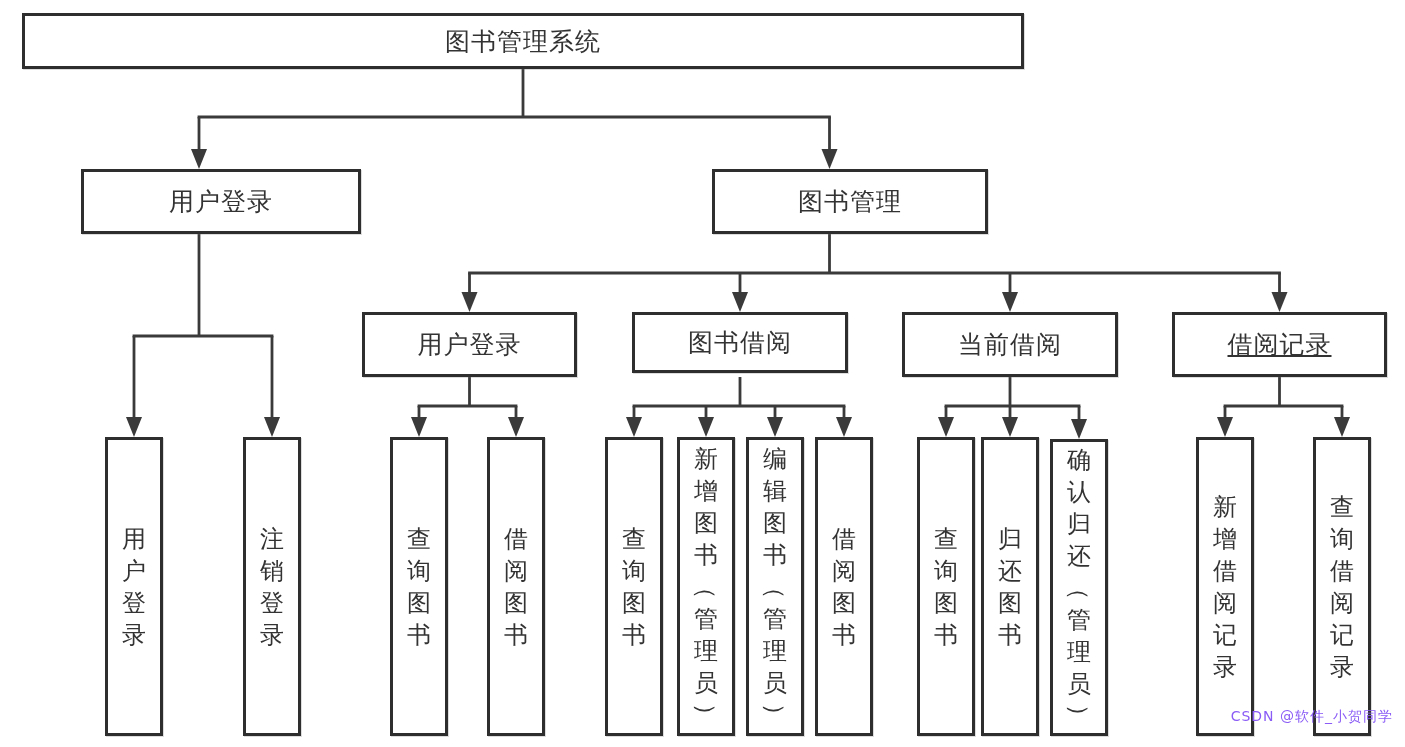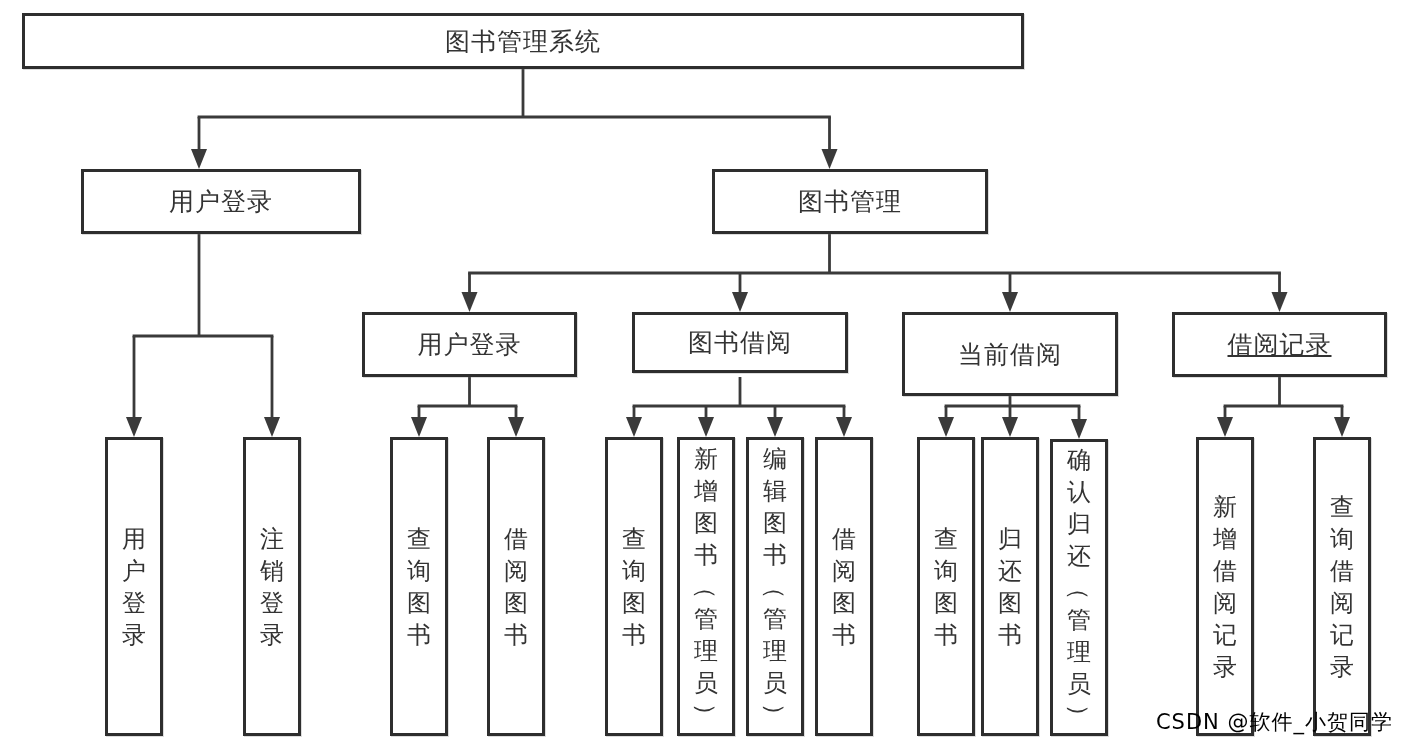--- a/index.html
+++ b/index.html
@@ -37,23 +37,23 @@
   .vtext span {
     font-size: 24px;
     line-height: 32px;
     display: block;
   }
   .vtext span.paren { transform: rotate(90deg); }
   .watermark {
     position: absolute;
     right: 12px;
     top: 708px;
-    font-size: 21px;
+    font-size: 14px;
     letter-spacing: 1px;
-    color: #000000;
+    color: #8b5cf6;
     z-index: 5;
     white-space: nowrap;
   }
 </style>
 </head>
 <body>
 
 <div id="stage">
   <svg id="connectors" xmlns="http://www.w3.org/2000/svg">
       <line x1="523" y1="69" x2="523" y2="117" stroke="#3a3a3a" stroke-width="2.8"></line>
@@ -118,21 +118,21 @@
     </div>
     <div class="node h" style="left: 712px; top: 169px; width: 276px; height: 65px;">
       <span>图书管理</span>
     </div>
     <div class="node h" style="left: 362px; top: 312px; width: 215px; height: 65px;">
       <span>用户登录</span>
     </div>
     <div class="node h" style="left: 632px; top: 312px; width: 216px; height: 61px;">
       <span>图书借阅</span>
     </div>
-    <div class="node h" style="left: 902px; top: 312px; width: 216px; height: 84px;">
+    <div class="node h" style="left: 902px; top: 312px; width: 216px; height: 65px;">
       <span>当前借阅</span>
     </div>
     <div class="node h" style="left: 1172px; top: 312px; width: 215px; height: 65px; text-decoration: underline;">
       <span>借阅记录</span>
     </div>
     <div class="node v" style="left: 105px; top: 437px; width: 58px; height: 299px;">
       <div class="vtext">
         <span>用</span>
         <span>户</span>
         <span>登</span>

